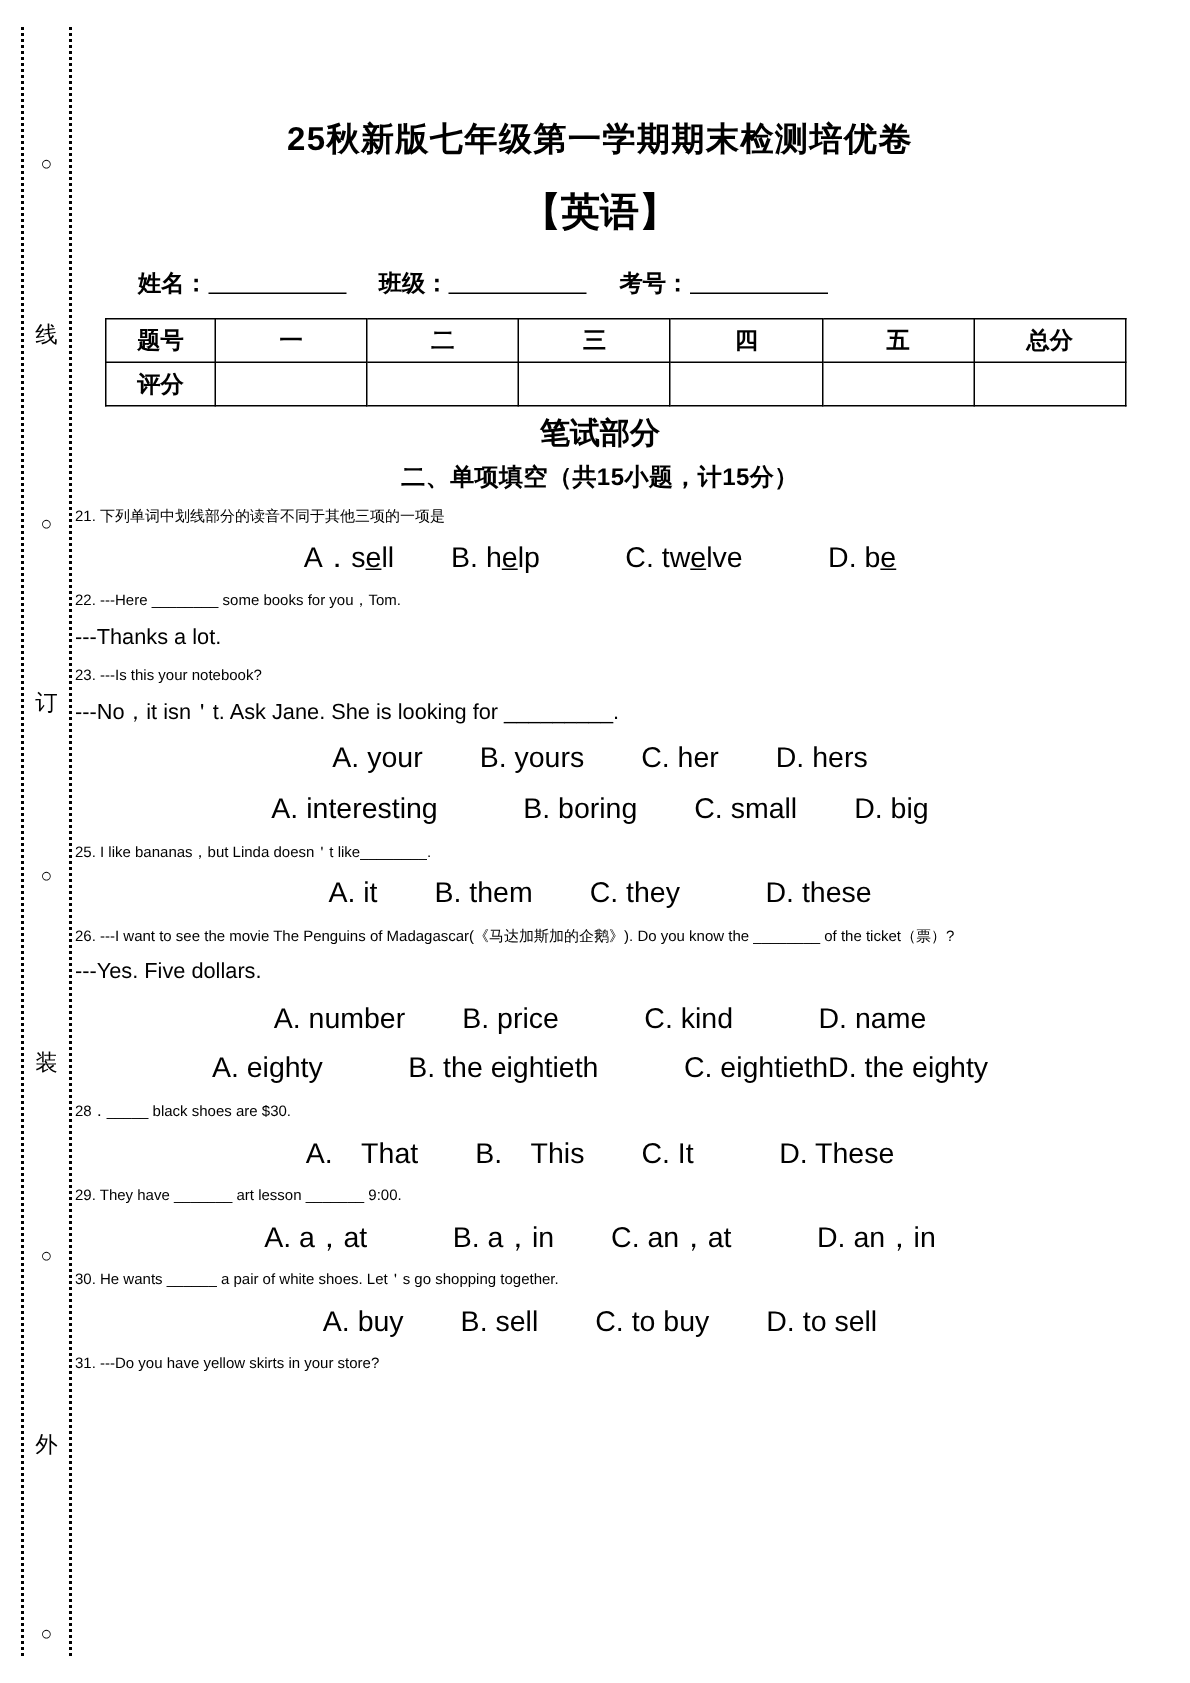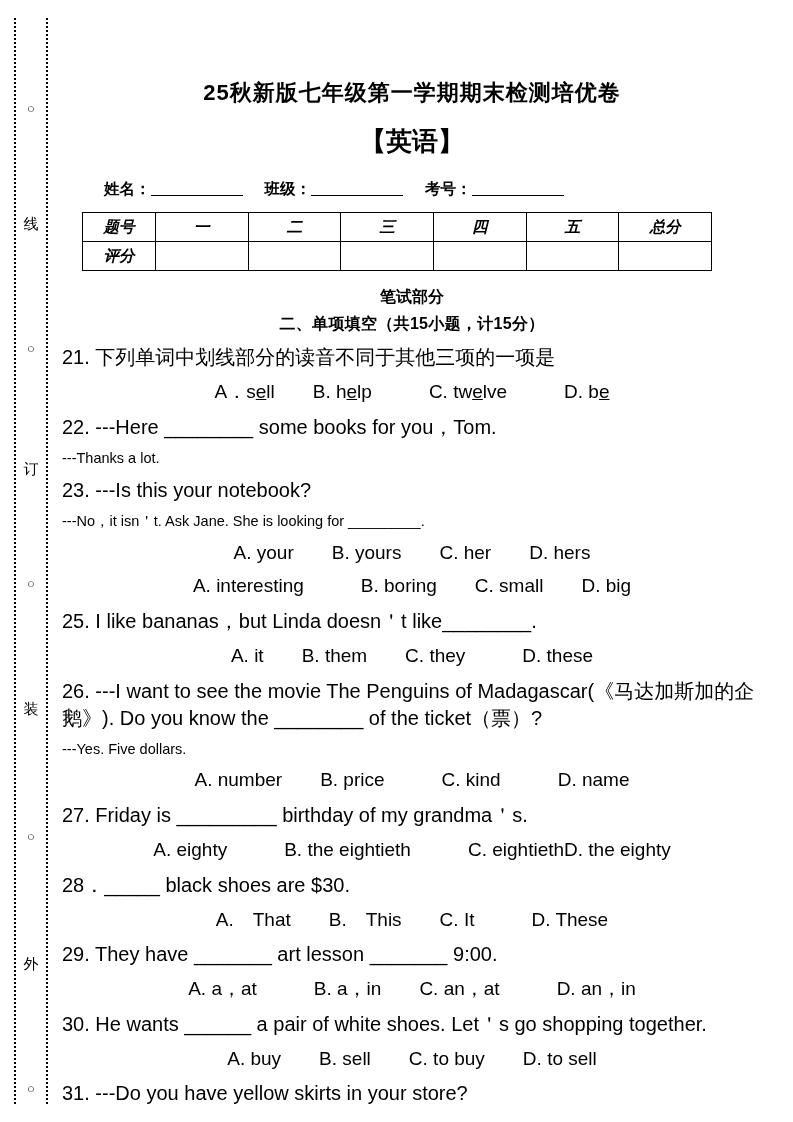--- a/index.html
+++ b/index.html
@@ -48,21 +48,21 @@
     width: 18px;
     text-align: center;
     font-size: 15px;
     line-height: 18px;
     letter-spacing: 0;
   }
 
   
   .page {
     position: absolute;
-    left: 62px;
+    left: 50px;
     top: 0;
     width: 700px;
     height: 1122px;
   }
 
   .title {
     text-align: center;
     font-weight: bold;
     font-size: 22px;
     margin-top: 78px;
@@ -87,50 +87,49 @@
     width: 92px;
     border-bottom: 1px solid #000;
     vertical-align: -2px;
   }
   .idline .gap { display: inline-block; width: 22px; }
 
   
   table.score {
     border-collapse: collapse;
     margin: 12px 0 0 20px;
-    width: 630px;
+    width: 681px;
     table-layout: fixed;
-    font-style: italic;
   }
   table.score td {
     border: 1px solid #000;
     height: 26px;
     text-align: center;
     font-size: 15.5px;
     font-weight: bold;
   }
   table.score td.lbl { width: 70px; }
 
   .section-center {
     text-align: center;
     font-weight: bold;
-    font-size: 16px;
-    margin-top: 16px;
+    font-size: 20px;
+    margin-top: 4px;
   }
 
   .section-head {
     font-weight: bold;
     font-size: 16px;
     margin-top: 6px;
     letter-spacing: 0.3px;
     text-align: center;
   }
 
   .q {
-    font-size: 20px;
+    font-size: 10px;
     margin-top: 9px;
     line-height: 1.35;
   }
   .opts {
     font-size: 19px;
     margin-top: 8px;
     line-height: 1.35;
     text-align: center;
   }
   .cont {
@@ -205,21 +204,20 @@
 
   <div class="opts">A. interesting　　　B. boring　　C. small　　D. big</div>
 
   <div class="q">25. I like bananas，but Linda doesn＇t like________.</div>
   <div class="opts">A. it　　B. them　　C. they　　　D. these</div>
 
   <div class="q">26. ---I want to see the movie The Penguins of Madagascar(《马达加斯加的企鹅》). Do you know the ________ of the ticket（票）?</div>
   <div class="cont">---Yes. Five dollars.</div>
   <div class="opts">A. number　　B. price　　　C. kind　　　D. name</div>
 
-  <div class="q">27. Friday is _________ birthday of my grandma＇s.</div>
   <div class="opts">A. eighty　　　B. the eightieth　　　C. eightiethD. the eighty</div>
 
   <div class="q">28．_____ black shoes are $30.</div>
   <div class="opts">A.　That　　B.　This　　C. It　　　D. These</div>
 
   <div class="q">29. They have _______ art lesson _______ 9:00.</div>
   <div class="opts">A. a，at　　　B. a，in　　C. an，at　　　D. an，in</div>
 
   <div class="q">30. He wants ______ a pair of white shoes. Let＇s go shopping together.</div>
   <div class="opts">A. buy　　B. sell　　C. to buy　　D. to sell</div>

